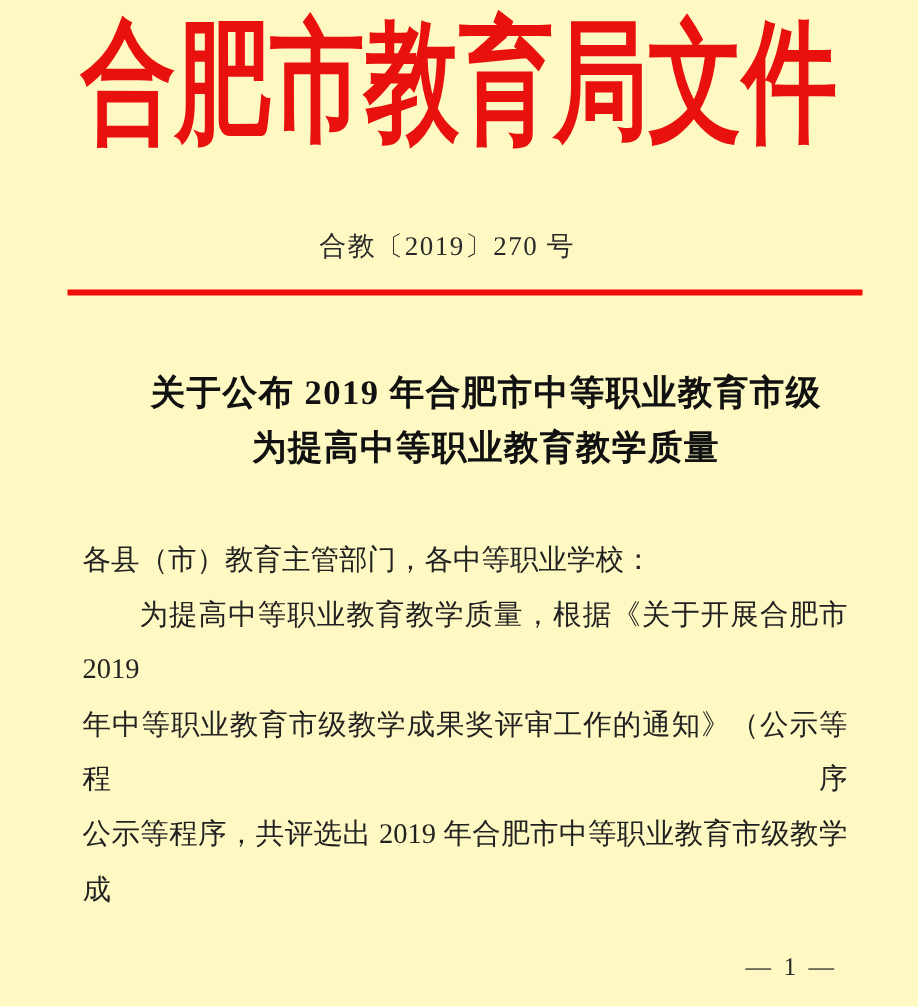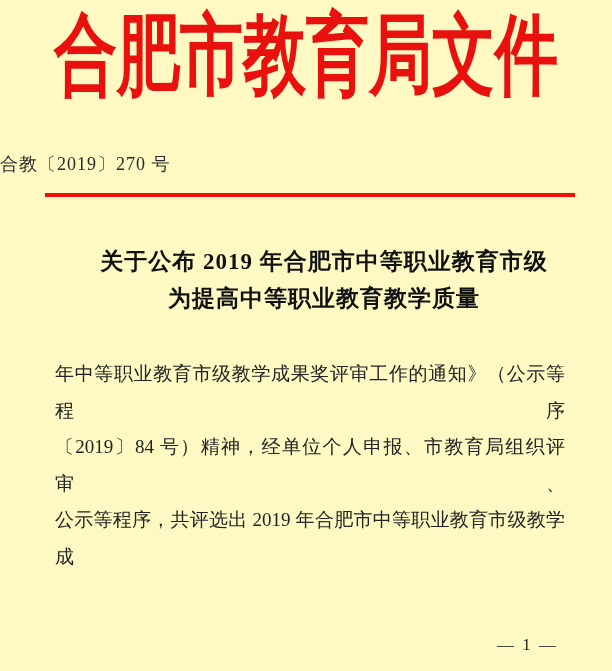--- a/index.html
+++ b/index.html
@@ -31,21 +31,21 @@
     transform: scaleY(1.40);
     transform-origin: top center;
     white-space: nowrap;
   }
   
   .doc-number {
     position: absolute;
     top: 152px;
     left: 0;
     right: 16px;
-    text-align: left;
+    text-align: center;
     font-size: 18px;
     letter-spacing: 1px;
     color: #2a2a2a;
   }
   
   .red-line {
     position: absolute;
     top: 193px;
     left: 45px;
     width: 530px;
@@ -103,21 +103,22 @@
   <div class="doc-number">合教〔2019〕270 号</div>
 
   <div class="red-line"></div>
 
   <div class="doc-title">
     <div>关于公布 2019 年合肥市中等职业教育市级</div>
     <div>为提高中等职业教育教学质量</div>
   </div>
 
   <div class="body-text">
+    <div class="body-line">各县（市）教育主管部门，各中等职业学校：</div>
+    <div class="body-line justified para-indent">为提高中等职业教育教学质量，根据《关于开展合肥市 2019</div>
     <div class="body-line justified">年中等职业教育市级教学成果奖评审工作的通知》（公示等程序</div>
-    <div class="body-line justified">〔2019〕84 号）精神，经单位个人申报、市教育局组织评审、</div>
     <div class="body-line justified">公示等程序，共评选出 2019 年合肥市中等职业教育市级教学成</div>
 
   </div>
 
   <div class="page-number">— 1 —</div>
 
 </div>
 
 </body></html>

